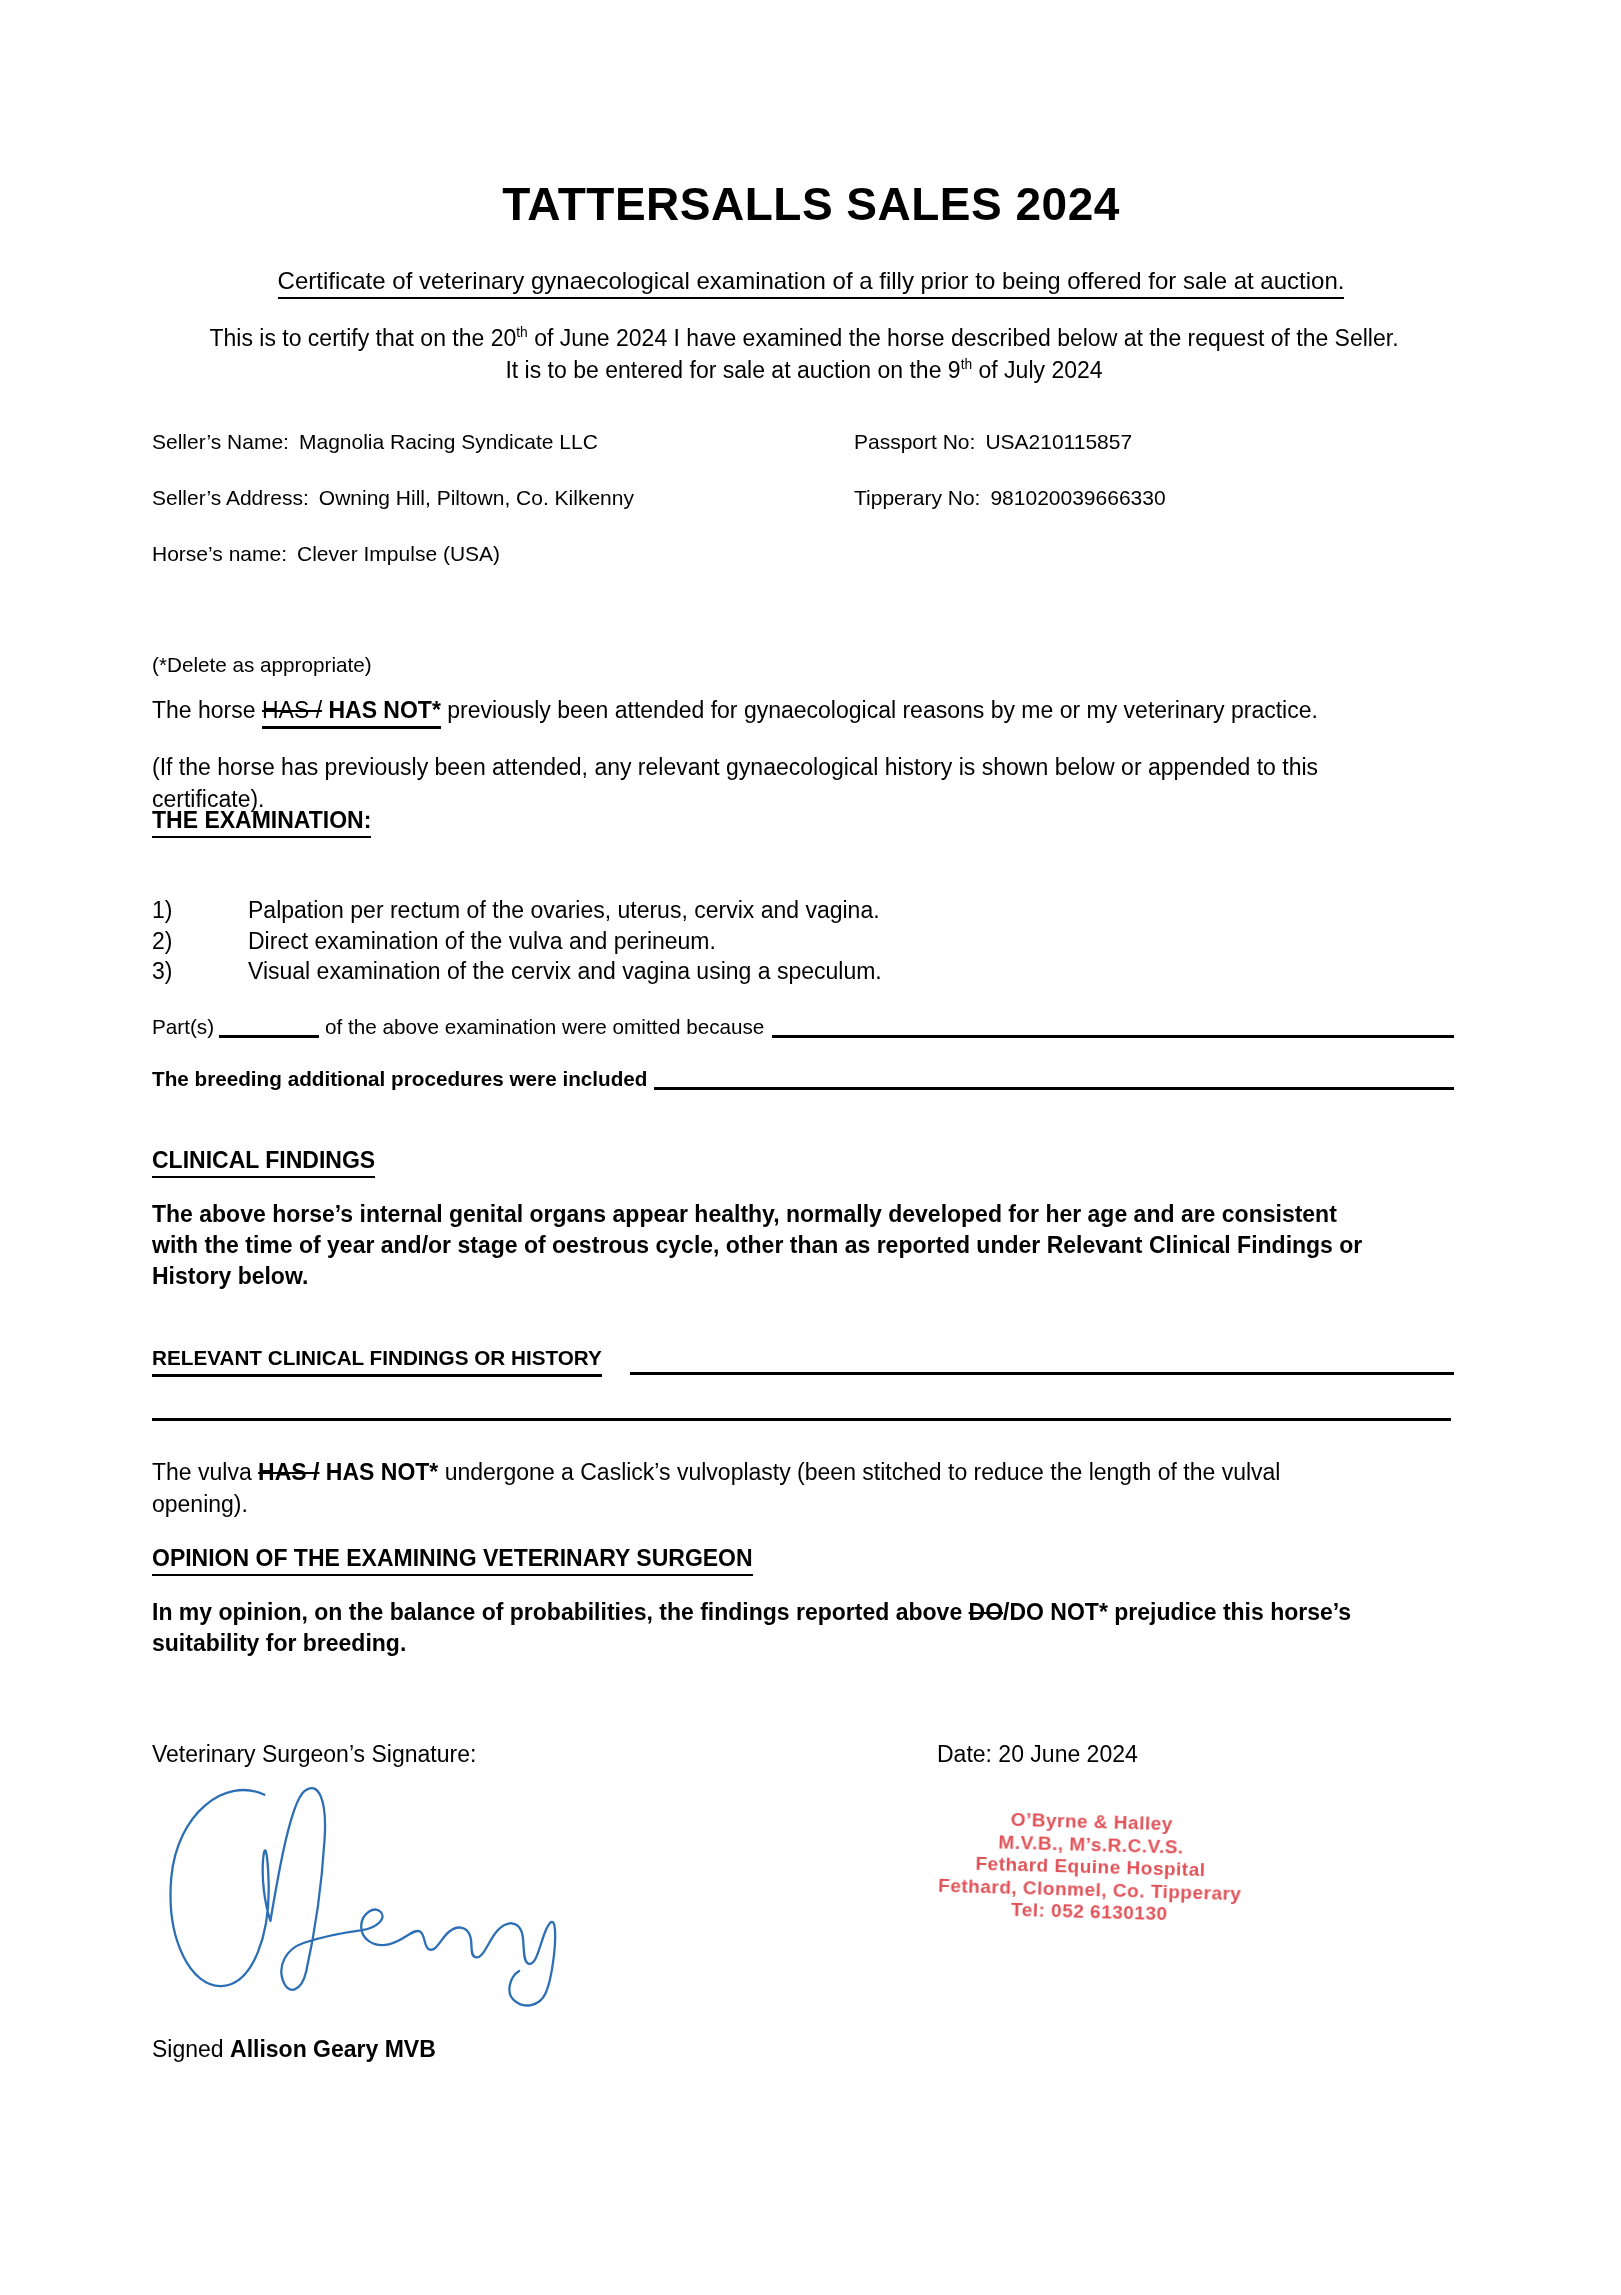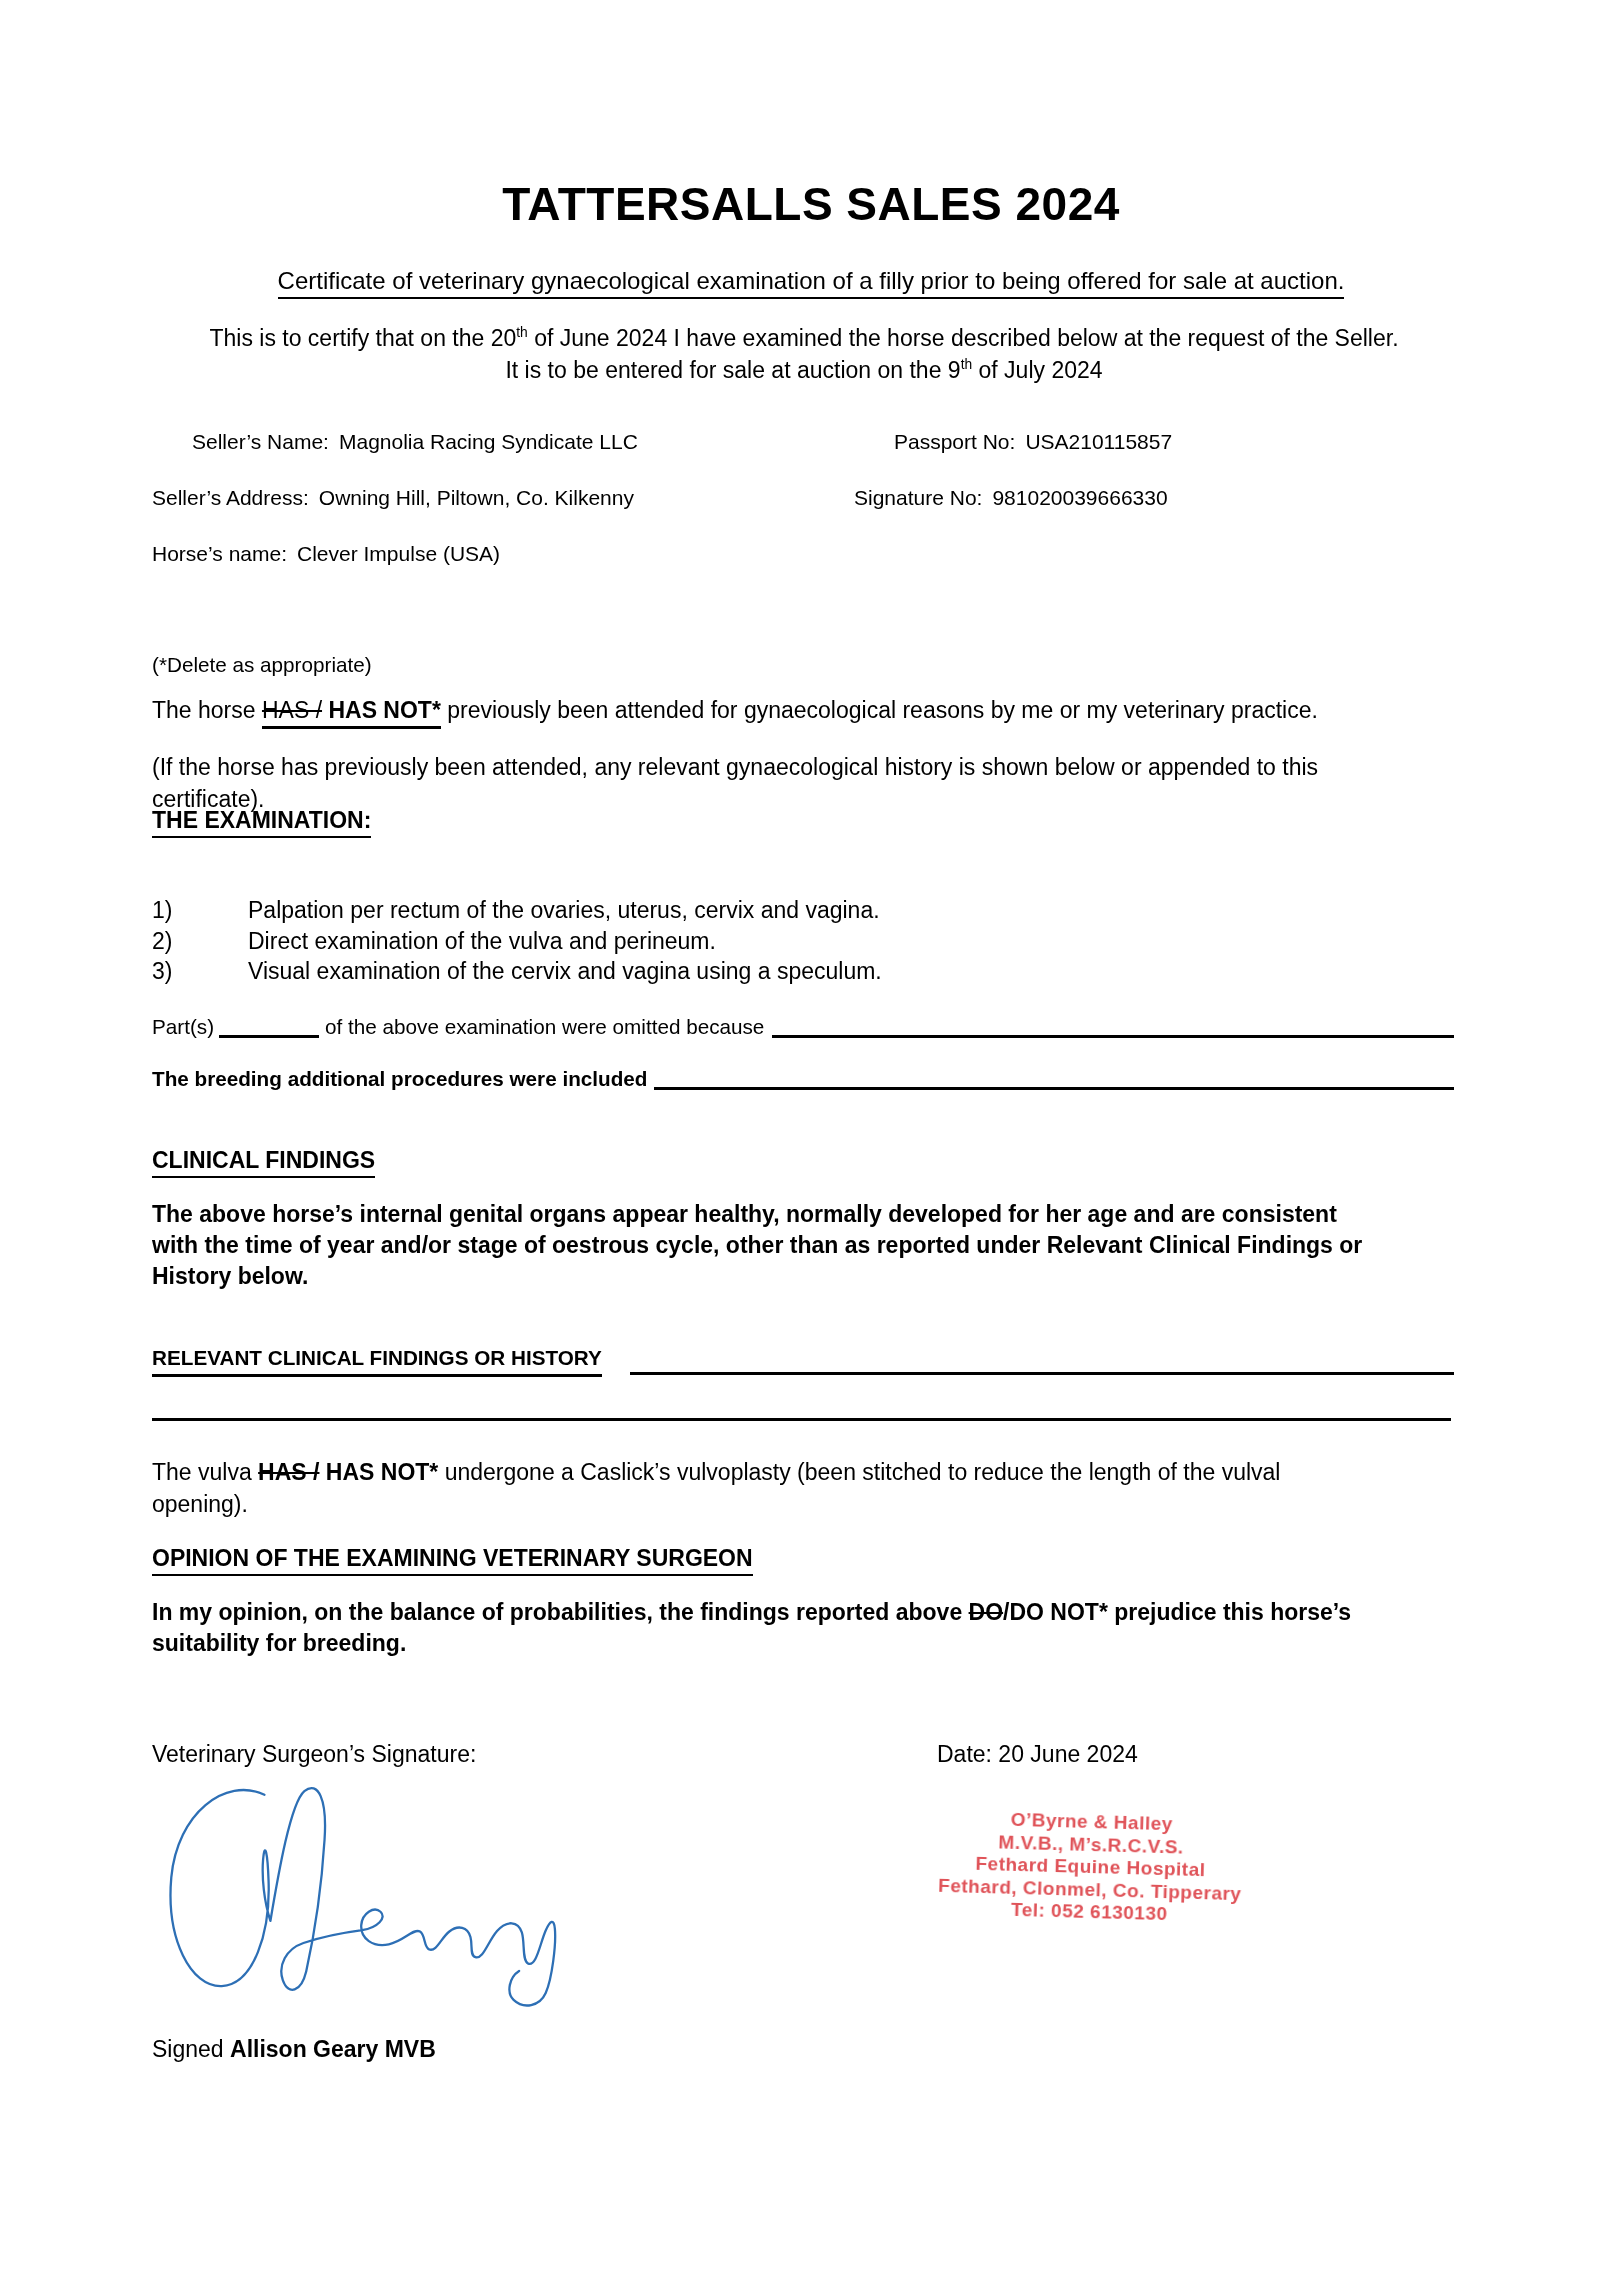--- a/index.html
+++ b/index.html
@@ -51,28 +51,28 @@
 
   <div class="row center subtitle" style="top:267px;">
     <span class="h-ul">Certificate of veterinary gynaecological examination of a filly prior to being offered for sale at auction.</span>
   </div>
 
   <div class="row fs-body" style="top:322px;text-align:center;">
     <span>This is to certify that on the 20</span><sup>th</sup><span> of June 2024 I have examined the horse described below at the request of the Seller.</span><br>
     <span>It is to be entered for sale at auction on the 9</span><sup>th</sup><span> of July 2024</span>
   </div>
 
-  <div class="row fs-det" style="top:429px;margin-left:40px;">
+  <div class="row fs-det" style="top:429px;">
     <span>Seller’s Name:</span><span class="val">Magnolia Racing Syndicate LLC</span>
     <span class="col2"><span>Passport No:</span><span class="val">USA210115857</span></span>
   </div>
 
   <div class="row fs-det" style="top:485px;">
     <span>Seller’s Address:</span><span class="val">Owning Hill, Piltown, Co. Kilkenny</span>
-    <span class="col2"><span>Signature No:</span><span class="val">981020039666330</span></span>
+    <span class="col2"><span>Tipperary No:</span><span class="val">981020039666330</span></span>
   </div>
 
   <div class="row fs-det" style="top:541px;">
     <span>Horse’s name:</span><span class="val">Clever Impulse (USA)</span>
   </div>
 
   <div class="row fs-sm" style="top:651px;">
     <span>(*Delete as appropriate)</span>
   </div>
 

